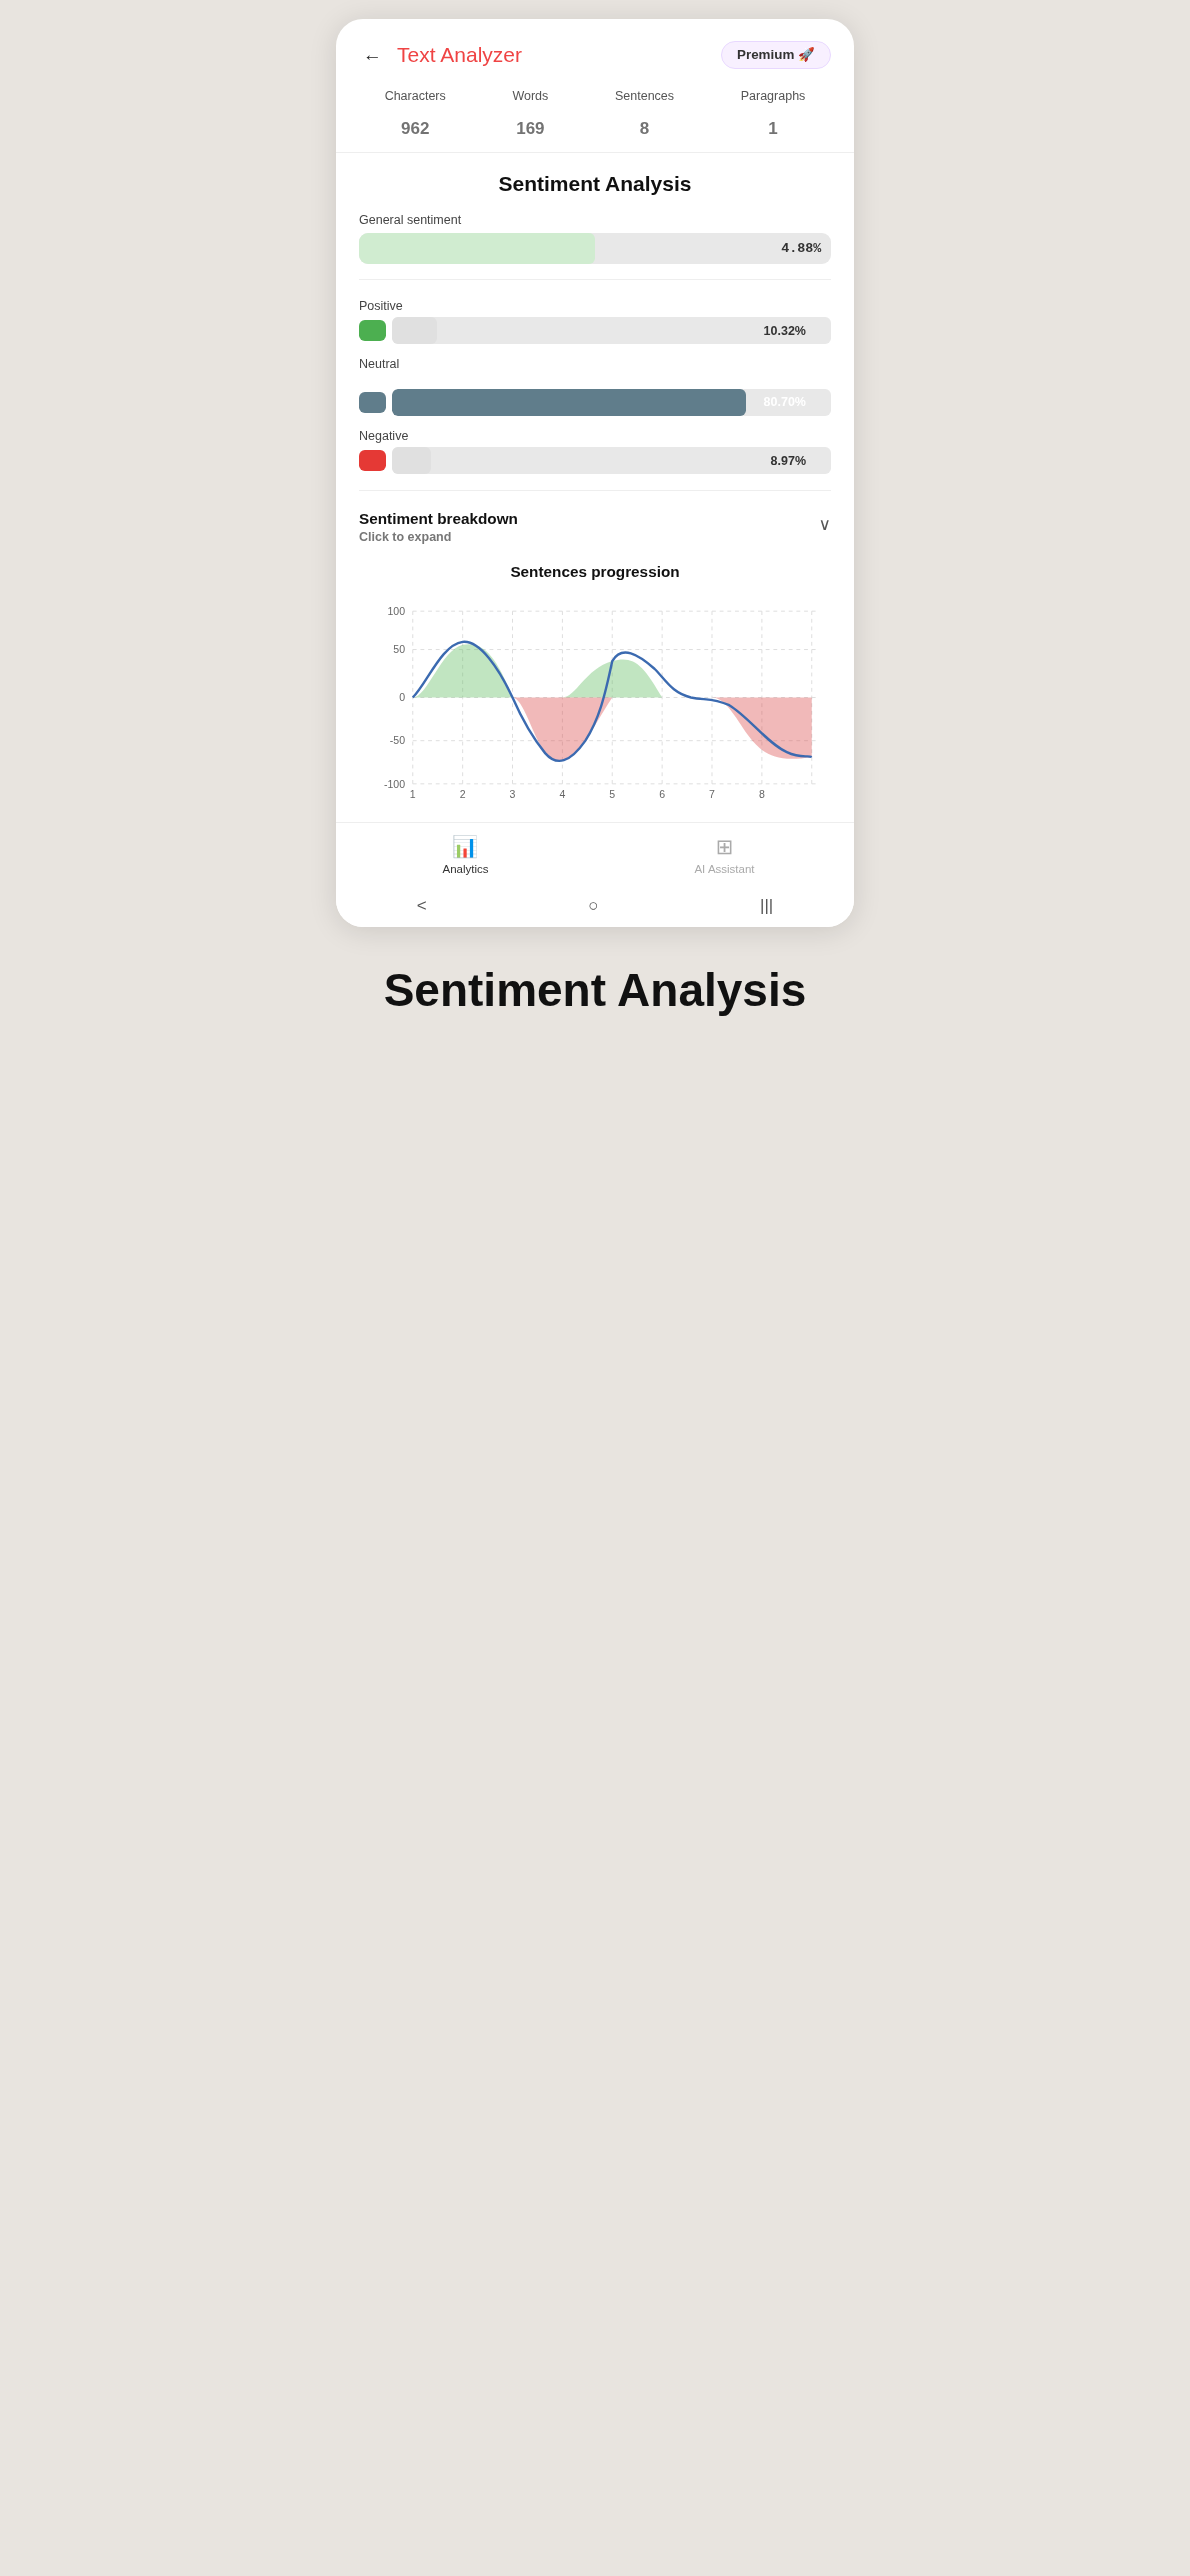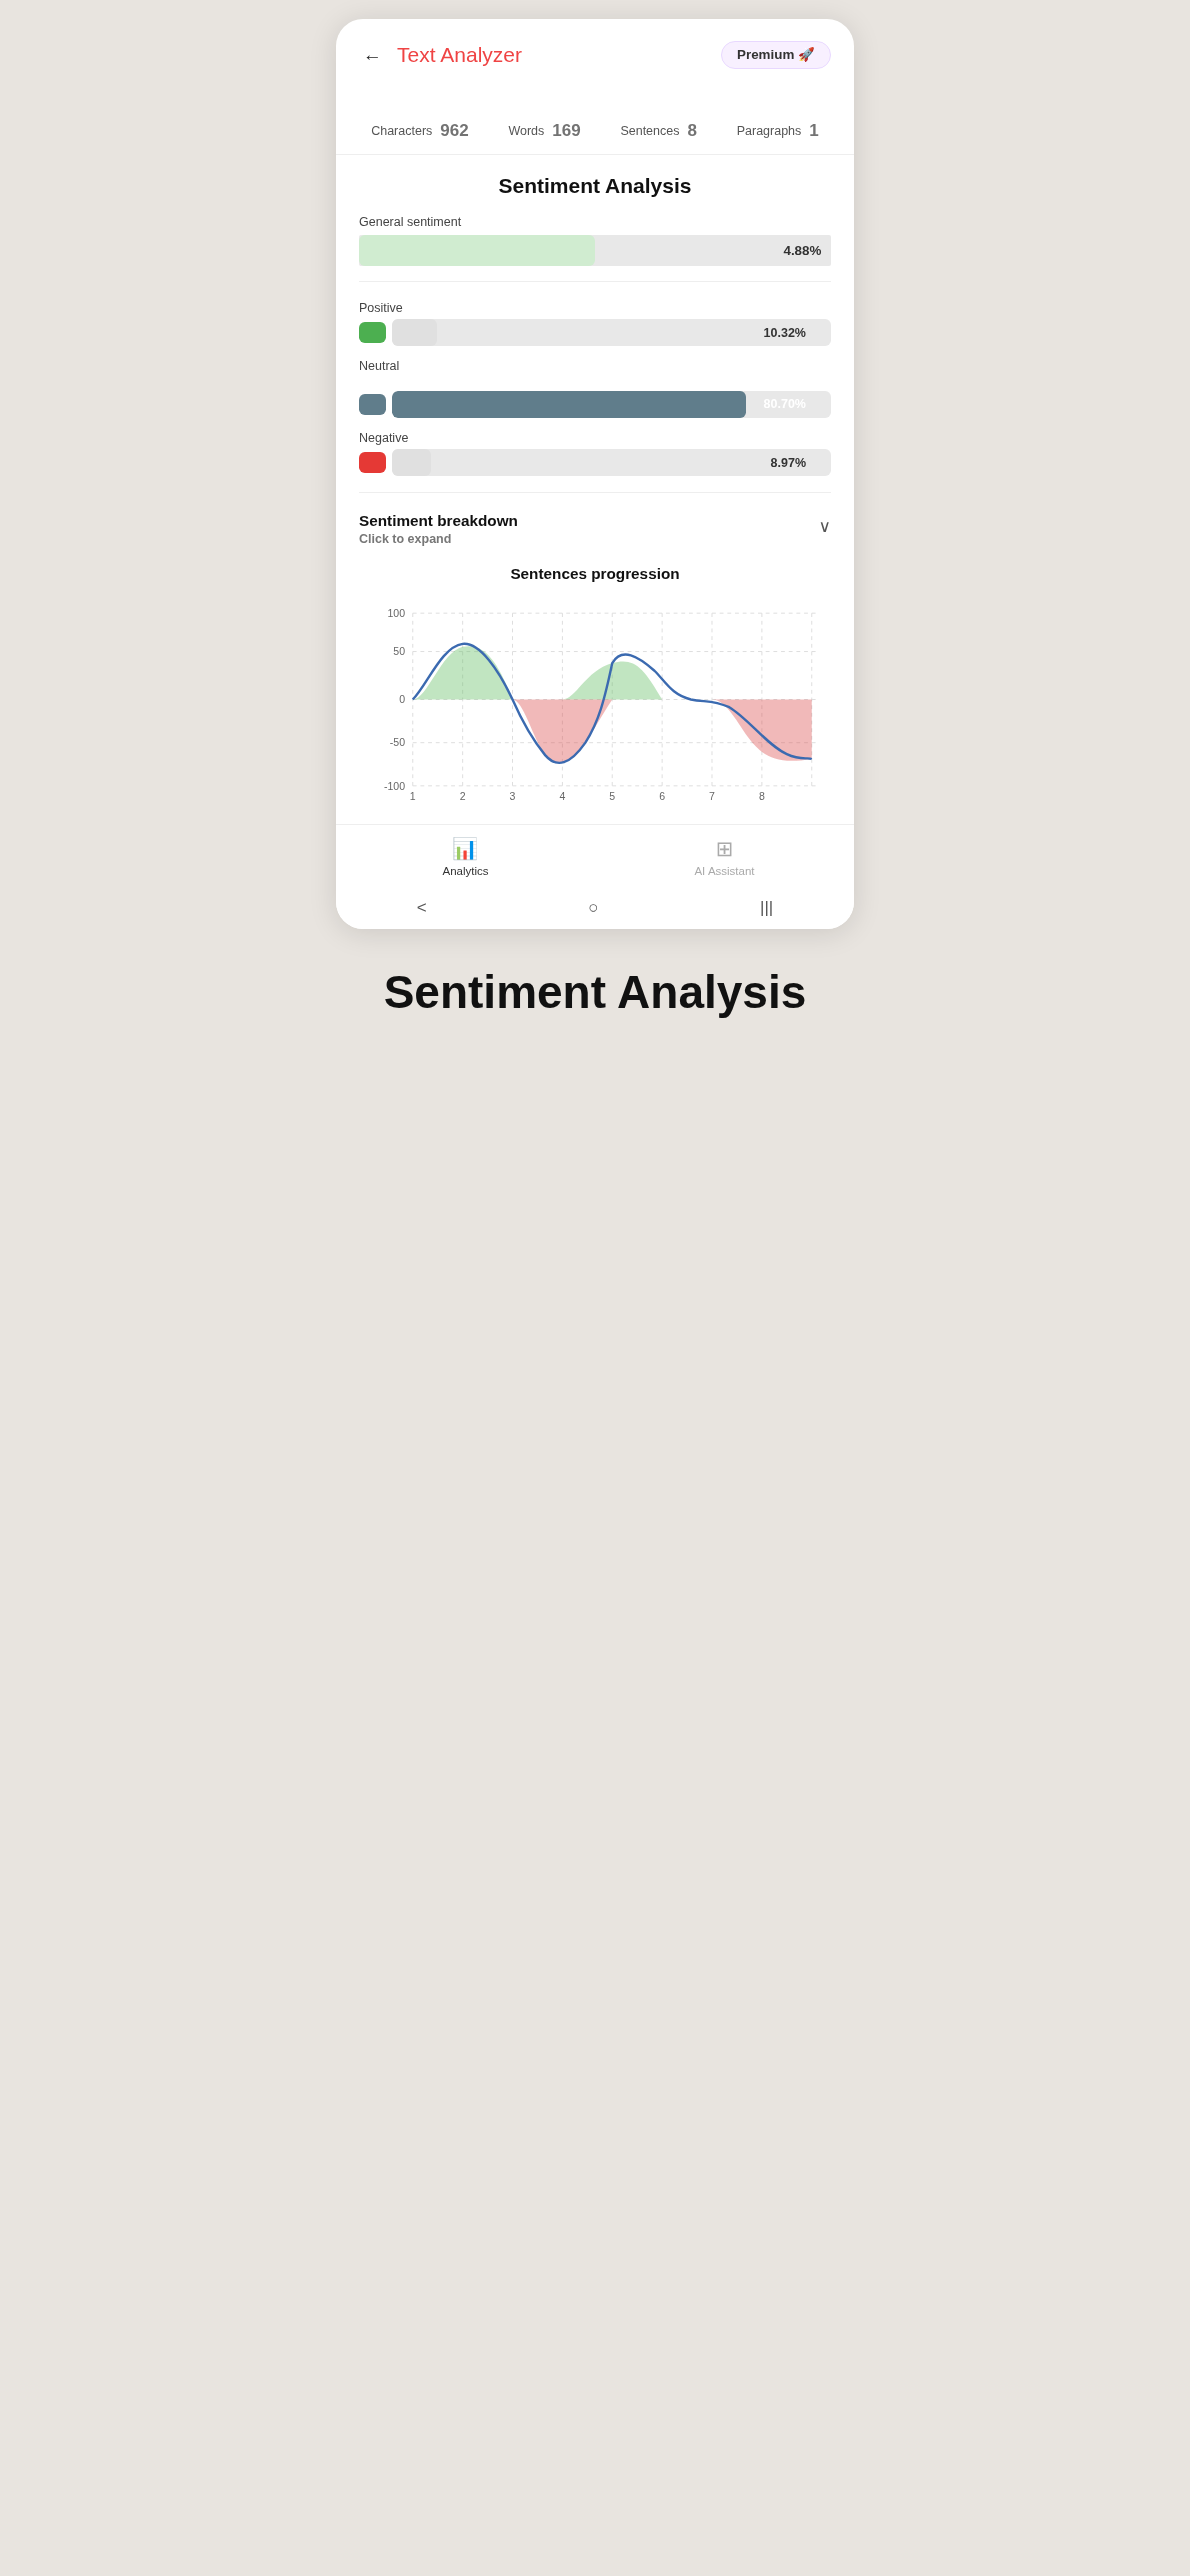--- a/index.html
+++ b/index.html
@@ -52,24 +52,23 @@
     }
     
     .stats-row {
       display: flex;
       justify-content: space-around;
       padding: 9.6px 15.3px 13.4px;
       border-bottom: 1px solid #eee;
     }
     .stat-item {
       display: flex;
-      flex-direction: row;
-      align-items: center;
-      gap: 8px;
-      margin-top: 32px;
+      flex-direction: column;
+      align-items: center;
+      gap: 16px;
     }
     .stat-label {
       font-size: 12.5px;
       color: #555;
       font-weight: 500;
     }
     .stat-value {
       font-size: 17px;
       font-weight: 600;
       color: #737373;
@@ -90,24 +89,25 @@
       margin-bottom: 15.3px;
     }
     .sentiment-label {
       font-size: 12.5px;
       color: #444;
       margin-bottom: 5.8px;
       font-weight: 500;
     }
     .bar-container {
       background: #e8e8e8;
-      border-radius: 2px;
+      border-radius: 9px;
       height: 31px;
       position: relative;
       overflow: hidden;
+      font-family: Liberation Mono, monospace;
     }
     .bar-fill {
       height: 100%;
       border-radius: 5.8px;
       position: absolute;
       left: 0; top: 0;
     }
     .bar-text {
       position: absolute;
       right: 9.6px;

